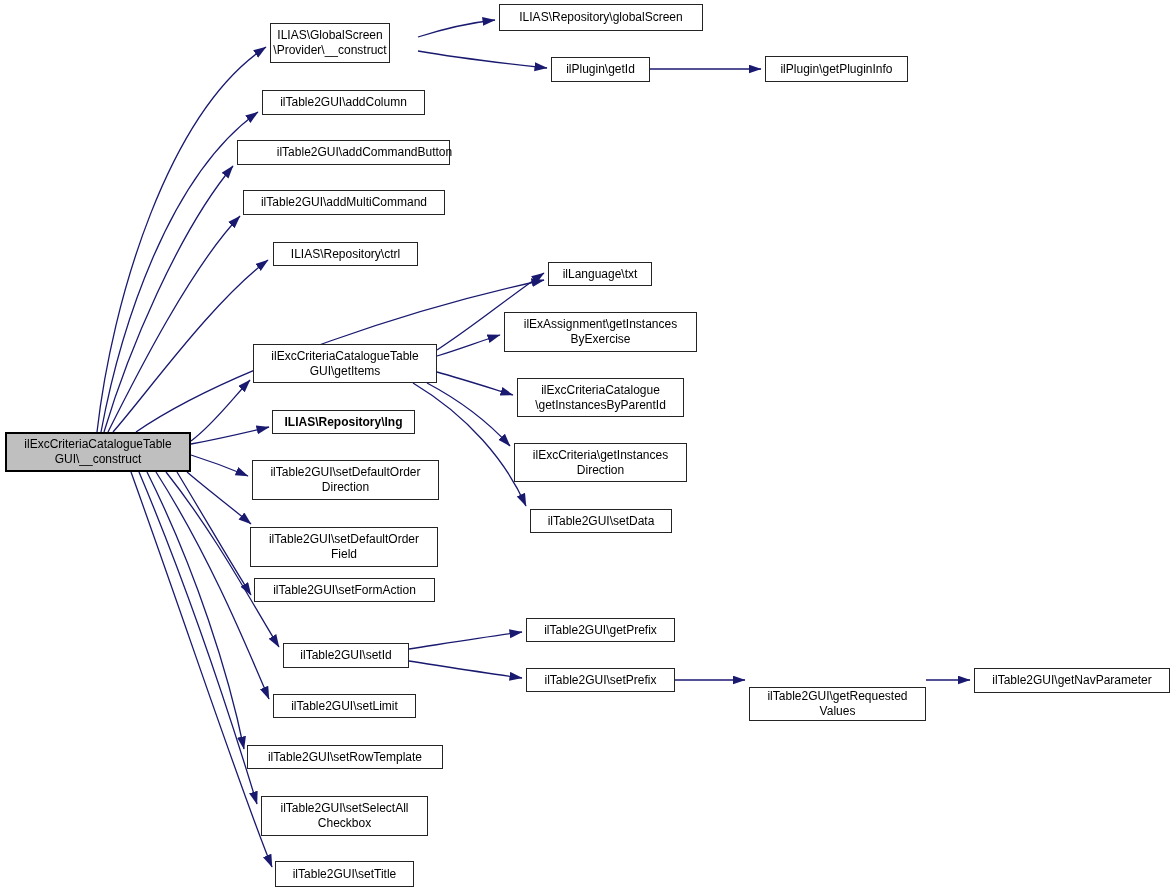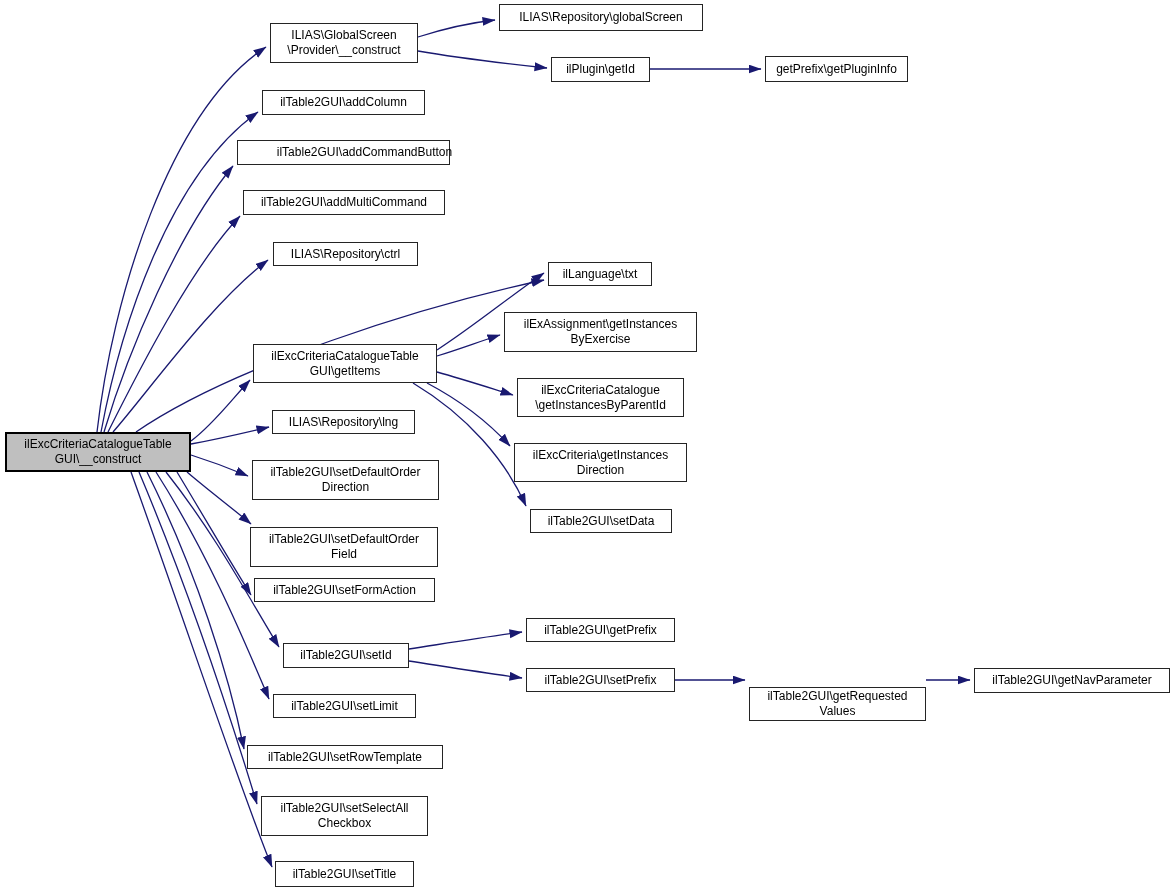--- a/index.html
+++ b/index.html
@@ -89,32 +89,32 @@
         <path class="edge" d="M 409,661 C 448,667 485,673 522,678" stroke="#191970" marker-end="url(#arrowhead)"></path>
         <path class="edge" d="M 675,680 L 745,680" stroke="#191970" marker-end="url(#arrowhead)"></path>
         <path class="edge" d="M 926,680 L 970,680" stroke="#191970" marker-end="url(#arrowhead)"></path>
       </g>
   </svg>
   <div id="nodes">
       <div class="node root" style="left: 5px; top: 432px; width: 186px; height: 40px;">
         <div class="label-line">ilExcCriteriaCatalogueTable</div>
         <div class="label-line">GUI\__construct</div>
       </div>
-      <div class="node" style="left: 270px; top: 23px; width: 148px; height: 40px;">
+      <div class="node" style="left: 270px; top: 23px; width: 120px; height: 40px;">
         <div class="label-line">ILIAS\GlobalScreen</div>
         <div class="label-line">\Provider\__construct</div>
       </div>
       <div class="node" style="left: 499px; top: 4px; width: 204px; height: 27px;">
         <div class="label-line">ILIAS\Repository\globalScreen</div>
       </div>
       <div class="node" style="left: 551px; top: 57px; width: 99px; height: 25px;">
         <div class="label-line">ilPlugin\getId</div>
       </div>
       <div class="node" style="left: 765px; top: 56px; width: 143px; height: 26px;">
-        <div class="label-line">getPrefix\getPluginInfo</div>
+        <div class="label-line">ilPlugin\getPluginInfo</div>
       </div>
       <div class="node" style="left: 262px; top: 90px; width: 163px; height: 25px;">
         <div class="label-line">ilTable2GUI\addColumn</div>
       </div>
       <div class="node" style="left: 237px; top: 140px; width: 213px; height: 25px; padding-left: 42px;">
         <div class="label-line">ilTable2GUI\addCommandButton</div>
       </div>
       <div class="node" style="left: 243px; top: 190px; width: 202px; height: 25px;">
         <div class="label-line">ilTable2GUI\addMultiCommand</div>
       </div>
@@ -136,21 +136,21 @@
         <div class="label-line">ilExcCriteriaCatalogue</div>
         <div class="label-line">\getInstancesByParentId</div>
       </div>
       <div class="node" style="left: 514px; top: 443px; width: 173px; height: 39px;">
         <div class="label-line">ilExcCriteria\getInstances</div>
         <div class="label-line">Direction</div>
       </div>
       <div class="node" style="left: 530px; top: 509px; width: 142px; height: 24px;">
         <div class="label-line">ilTable2GUI\setData</div>
       </div>
-      <div class="node" style="left: 272px; top: 410px; width: 143px; height: 24px;">
+      <div class="node" style="left: 272px; top: 410px; width: 143px; height: 24px; font-weight: bold;">
         <div class="label-line">ILIAS\Repository\lng</div>
       </div>
       <div class="node" style="left: 252px; top: 460px; width: 187px; height: 40px;">
         <div class="label-line">ilTable2GUI\setDefaultOrder</div>
         <div class="label-line">Direction</div>
       </div>
       <div class="node" style="left: 250px; top: 527px; width: 188px; height: 40px;">
         <div class="label-line">ilTable2GUI\setDefaultOrder</div>
         <div class="label-line">Field</div>
       </div>

